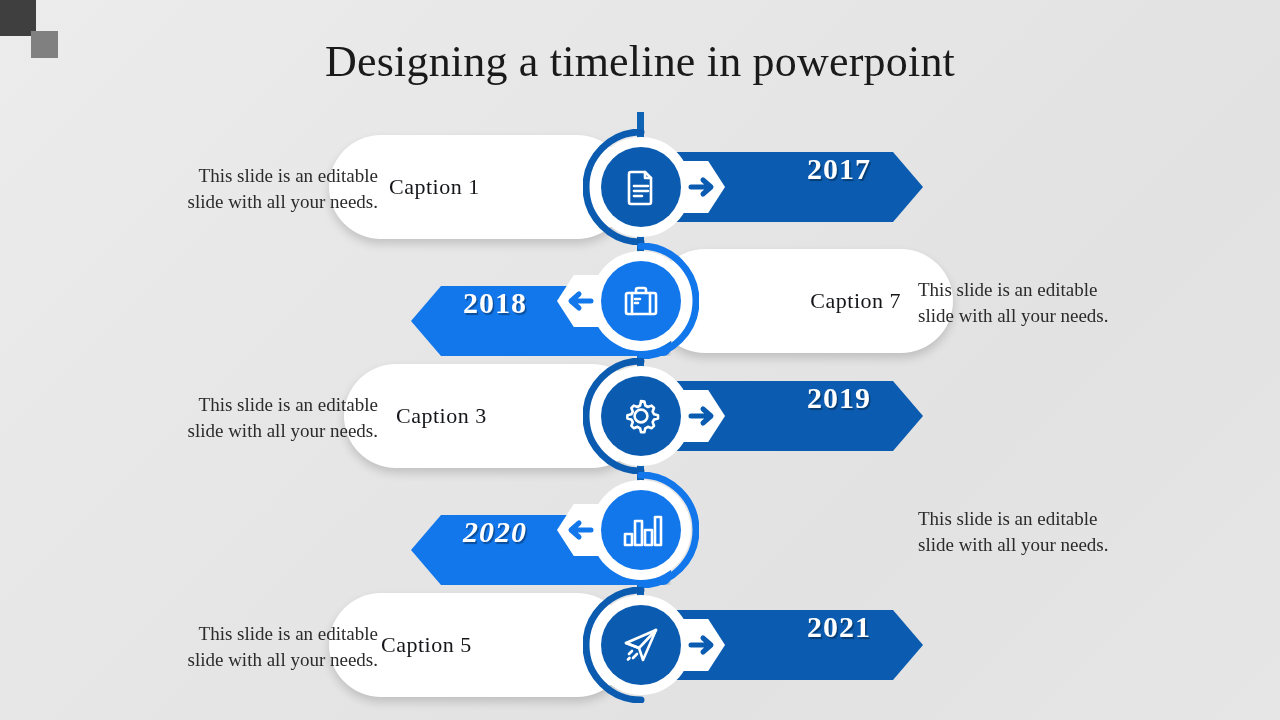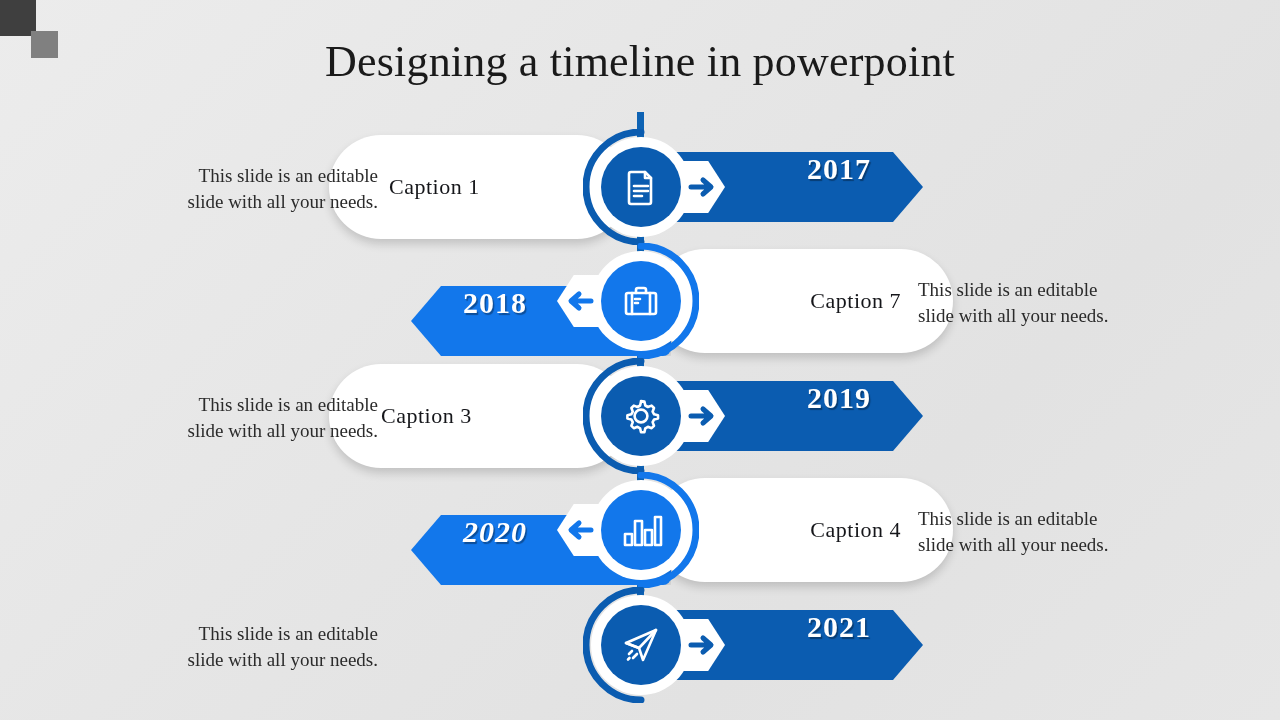--- a/index.html
+++ b/index.html
@@ -153,21 +153,21 @@
           <svg width="42" height="52" viewBox="0 0 42 52">
             <path d="M34 26 h-18 M22 19 l-8 7 8 7" stroke="#1277eb" stroke-width="5" fill="none" stroke-linecap="round" stroke-linejoin="round"></path>
           </svg>
         </div>
         <div class="side side-right" style="top: 28px; left: 918px;">This slide is an editable slide with all your needs.</div>
       </div>
       <div class="row" style="top: 364px;">
         <div class="chev chev-r" style="left: 663px; width: 208px; background: rgb(11, 92, 176);">
           <span class="year">2019</span>
         </div>
-        <div class="pill" style="left: 329px; width: 300px;">
+        <div class="pill" style="left: 344px; width: 300px;">
           <span class="pill-label" style="left: 52px;">Caption  3</span>
         </div>
         <div class="icon-wrap" style="left: 589px;">
           <div class="arc"><svg width="116" height="116" viewBox="0 0 116 116">
             <path d="M58 3 A55 55 0 0 0 58 113" stroke="#0b5cb0" stroke-width="7" fill="none" stroke-linecap="round"></path>
           </svg></div>
           <div class="halo"></div>
           <div class="disc" style="background: rgb(11, 92, 176);">
             <svg width="44" height="44" viewBox="0 0 44 44">
         <path stroke="#fff" fill="none" stroke-width="2.6" stroke-linecap="round" stroke-linejoin="round" d="M22 7 l3.4 .6 .9 3.9 2.6 1.5 3.7-1.4 2.4 2.4-1.4 3.7 1.5 2.6 3.9 .9 0 3.4-3.9 .9-1.5 2.6 1.4 3.7-2.4 2.4-3.7-1.4-2.6 1.5-.9 3.9-3.4 0-.9-3.9-2.6-1.5-3.7 1.4-2.4-2.4 1.4-3.7-1.5-2.6-3.9-.9 0-3.4 3.9-.9 1.5-2.6-1.4-3.7 2.4-2.4 3.7 1.4 2.6-1.5 .9-3.9z"></path>
@@ -178,23 +178,20 @@
         <div class="notch notch-r" style="left: 683px;">
           <svg width="42" height="52" viewBox="0 0 42 52">
             <path d="M8 26 h18 M20 19 l8 7 -8 7" stroke="#0b5cb0" stroke-width="5" fill="none" stroke-linecap="round" stroke-linejoin="round"></path>
           </svg>
         </div>
         <div class="side side-left" style="top: 28px; left: 158px;">This slide is an editable slide with all your needs.</div>
       </div>
       <div class="row" style="top: 478px;">
         <div class="chev chev-l" style="left: 411px; width: 208px; background: rgb(18, 119, 235); font-style: italic;">
           <span class="year">2020</span>
-        </div>
-        <div class="pill" style="left: 653px; width: 300px;">
-          <span class="pill-label" style="right: 52px;">Caption  4</span>
         </div>
         <div class="icon-wrap" style="left: 589px;">
           <div class="arc"><svg width="116" height="116" viewBox="0 0 116 116">
             <path d="M58 3 A55 55 0 0 1 58 113" stroke="#1277eb" stroke-width="7" fill="none" stroke-linecap="round"></path>
           </svg></div>
           <div class="halo"></div>
           <div class="disc" style="background: rgb(18, 119, 235);">
             <svg width="44" height="44" viewBox="0 0 44 44">
         <rect stroke="#fff" fill="none" stroke-width="2.6" stroke-linecap="round" stroke-linejoin="round" x="6" y="26" width="7" height="11"></rect>
         <rect stroke="#fff" fill="none" stroke-width="2.6" stroke-linecap="round" stroke-linejoin="round" x="16" y="13" width="7" height="24"></rect>
@@ -206,20 +203,23 @@
         <div class="notch notch-l" style="left: 557px;">
           <svg width="42" height="52" viewBox="0 0 42 52">
             <path d="M34 26 h-18 M22 19 l-8 7 8 7" stroke="#1277eb" stroke-width="5" fill="none" stroke-linecap="round" stroke-linejoin="round"></path>
           </svg>
         </div>
         <div class="side side-right" style="top: 28px; left: 918px;">This slide is an editable slide with all your needs.</div>
       </div>
       <div class="row" style="top: 593px;">
         <div class="chev chev-r" style="left: 663px; width: 208px; background: rgb(11, 92, 176);">
           <span class="year">2021</span>
+        </div>
+        <div class="pill" style="left: 329px; width: 300px;">
+          <span class="pill-label" style="left: 52px;">Caption  5</span>
         </div>
         <div class="icon-wrap" style="left: 589px;">
           <div class="arc"><svg width="116" height="116" viewBox="0 0 116 116">
             <path d="M58 3 A55 55 0 0 0 58 113" stroke="#0b5cb0" stroke-width="7" fill="none" stroke-linecap="round"></path>
           </svg></div>
           <div class="halo"></div>
           <div class="disc" style="background: rgb(11, 92, 176);">
             <svg width="46" height="46" viewBox="0 0 46 46">
         <path stroke="#fff" fill="none" stroke-width="2.6" stroke-linecap="round" stroke-linejoin="round" d="M8 21 L38 8 L25 38 L21 26 z"></path>
         <path stroke="#fff" fill="none" stroke-width="2.6" stroke-linecap="round" stroke-linejoin="round" d="M8 21 L21 26 L38 8"></path>

